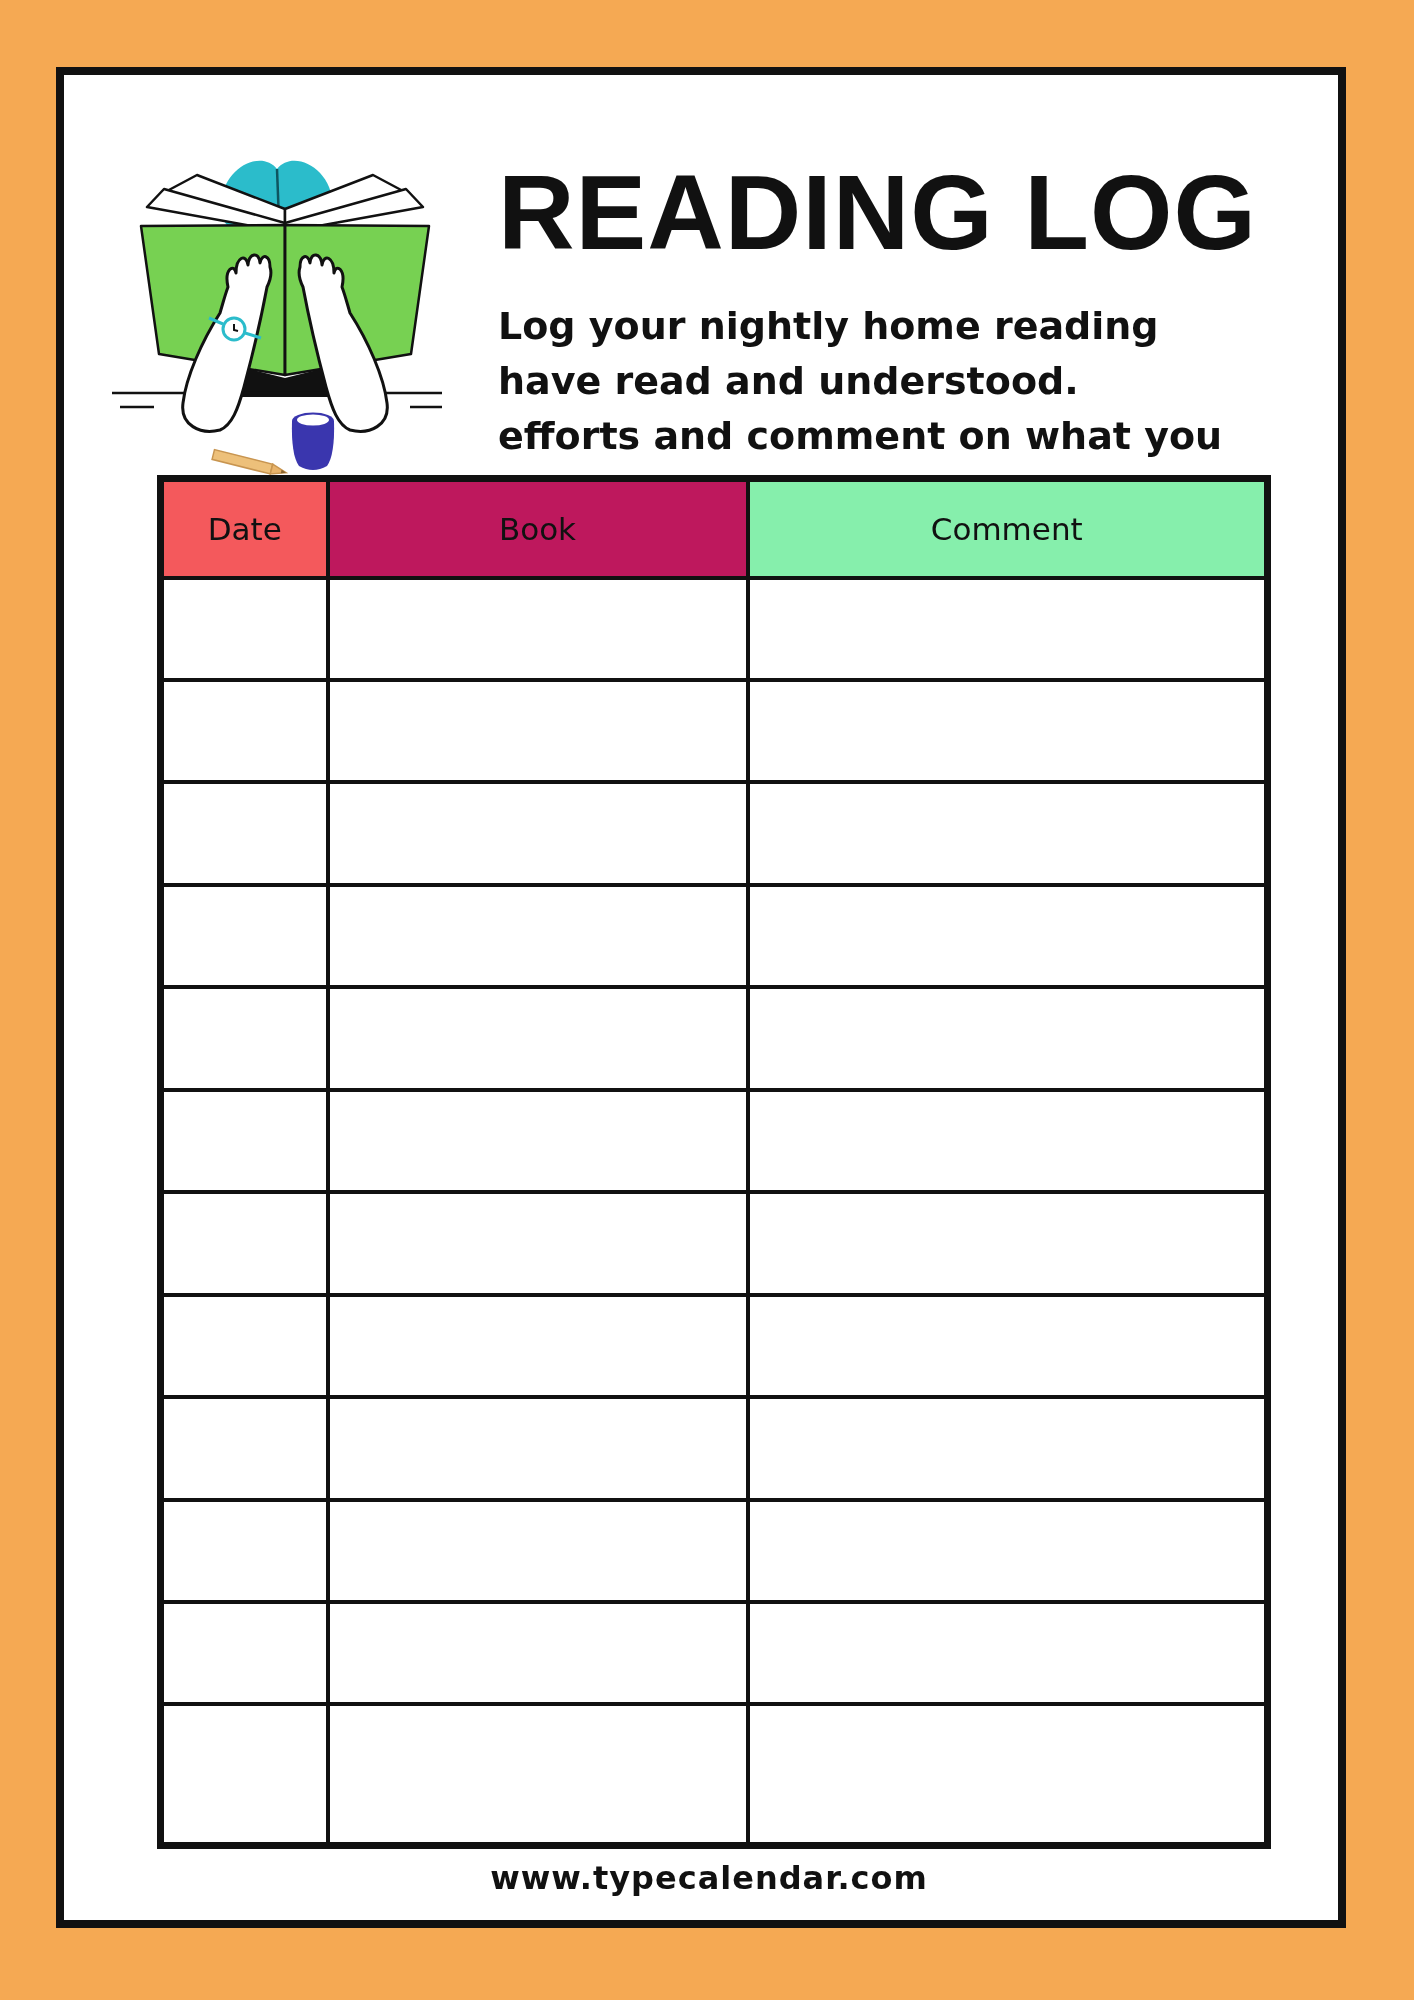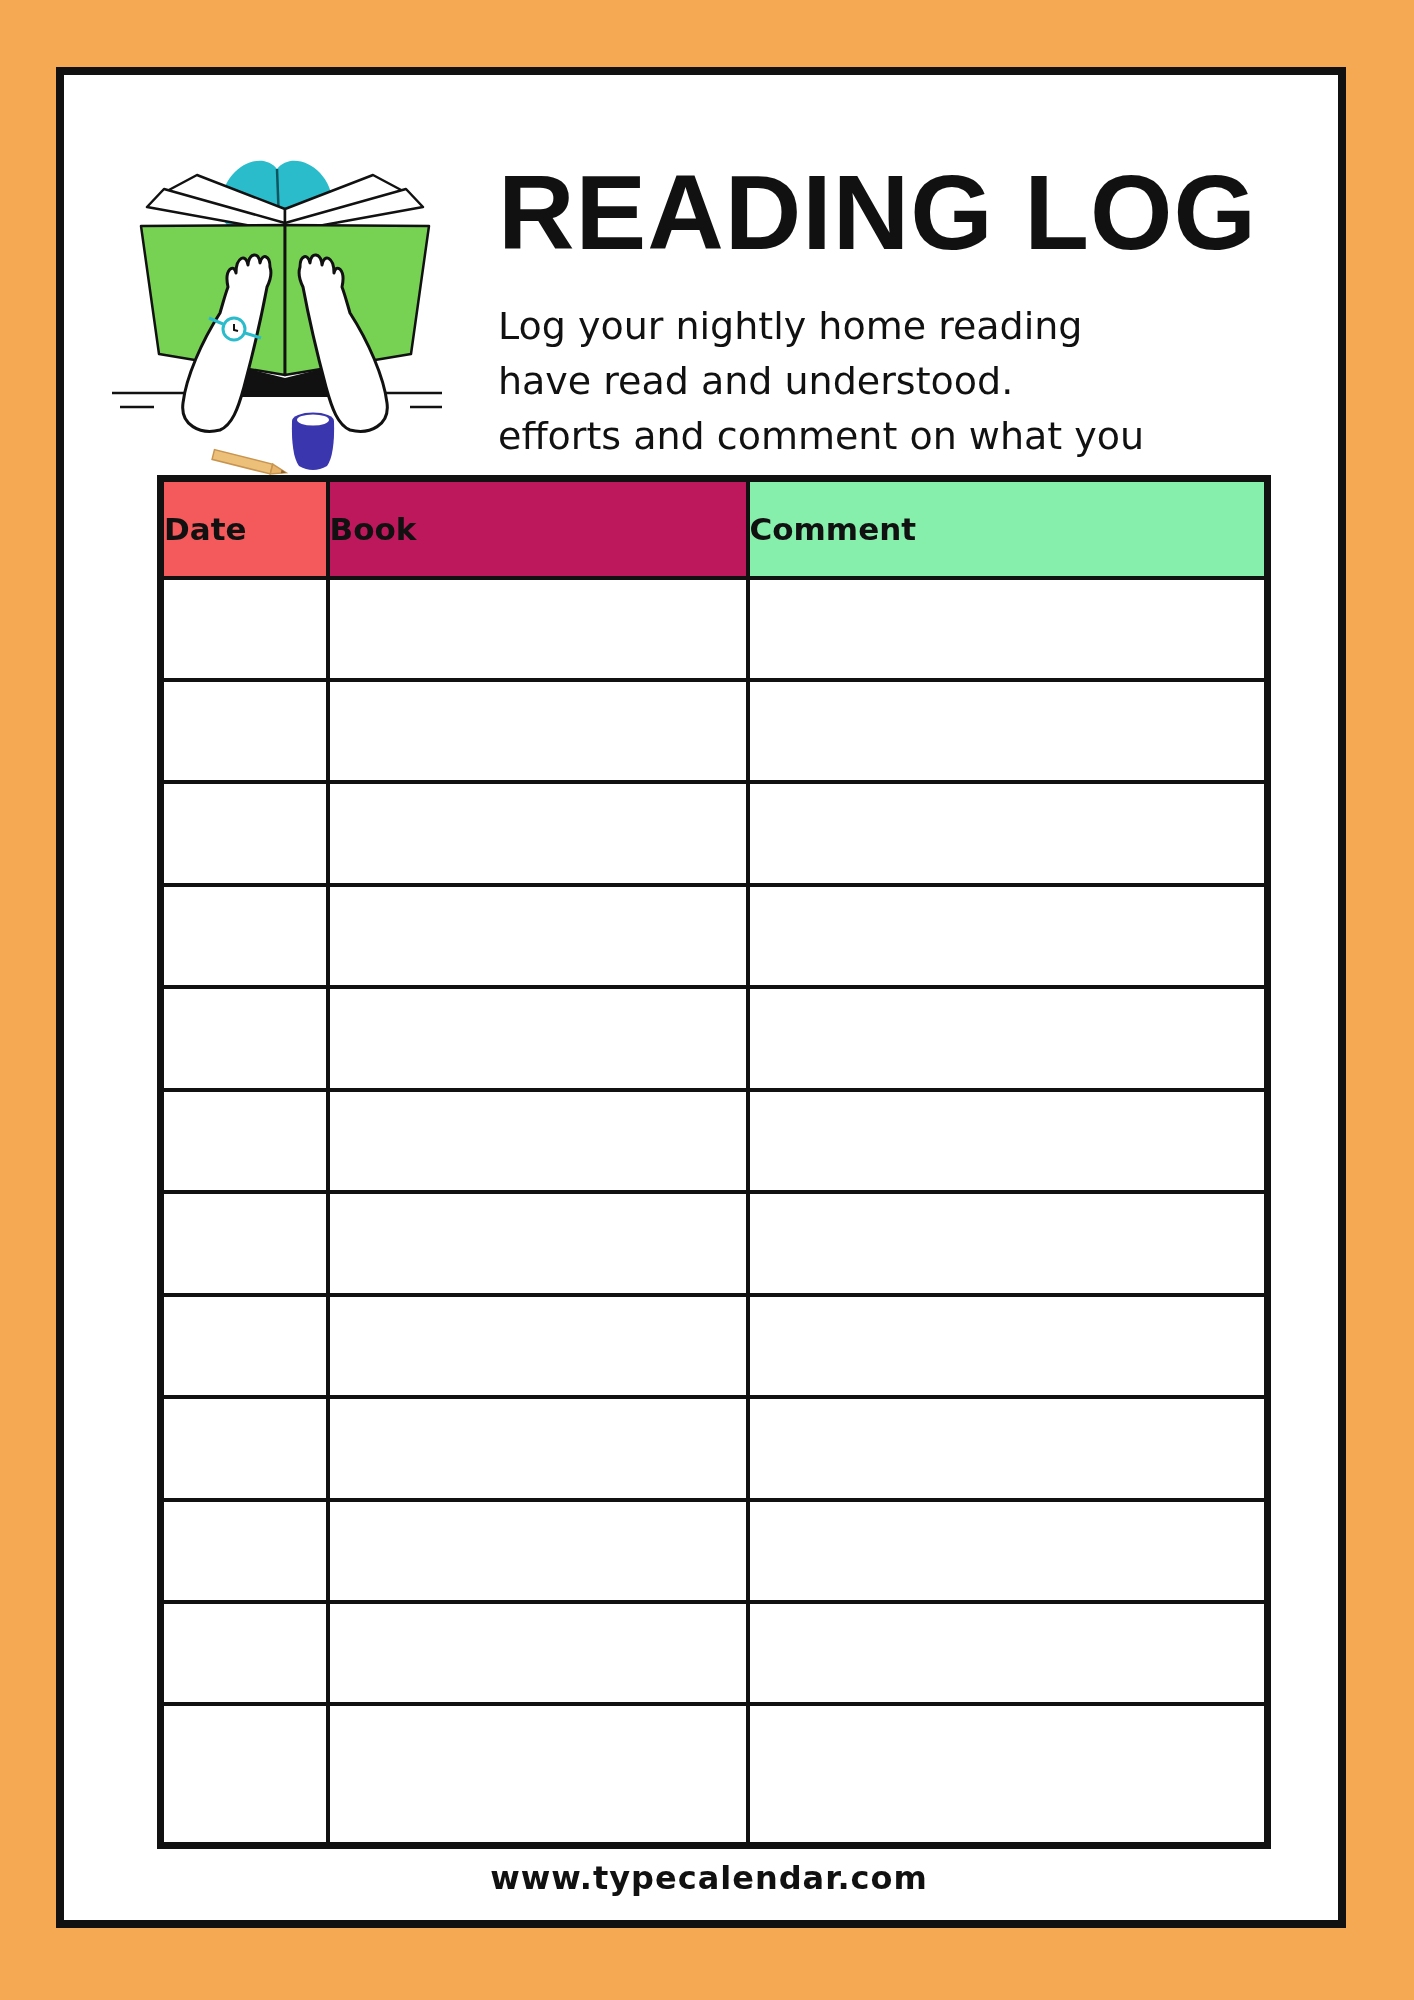--- a/index.html
+++ b/index.html
@@ -31,38 +31,38 @@
     font-weight:900;
     font-size:106px;
     line-height:1.0;
     letter-spacing:1px;
     white-space:nowrap;
   }
   .subtitle {
     margin-top:34px;
     font-size:38px;
     line-height:1.45;
-    font-weight:400;
+    font-weight:700;
   }
   .table-wrap { margin:-14px 0 0 93px; }
   table.log {
     border-collapse:collapse;
     table-layout:fixed;
     width:1107px;
     height:1374px;
     border:7px solid #111;
   }
   table.log th, table.log td { border:4px solid #111; }
   table.log th {
     height:99px;
     font-family:"DejaVu Sans", sans-serif;
-    font-weight:bold;
+    font-weight:normal;
     font-size:31px;
     color:#111;
-    text-align:left;
+    text-align:center;
     vertical-align:middle;
   }
   table.log td { background:#fff; }
   .footer {
     width:1290px;
     text-align:center;
     margin-top:12px;
     font-weight:bold;
     font-size:32px;
     line-height:1.1;

